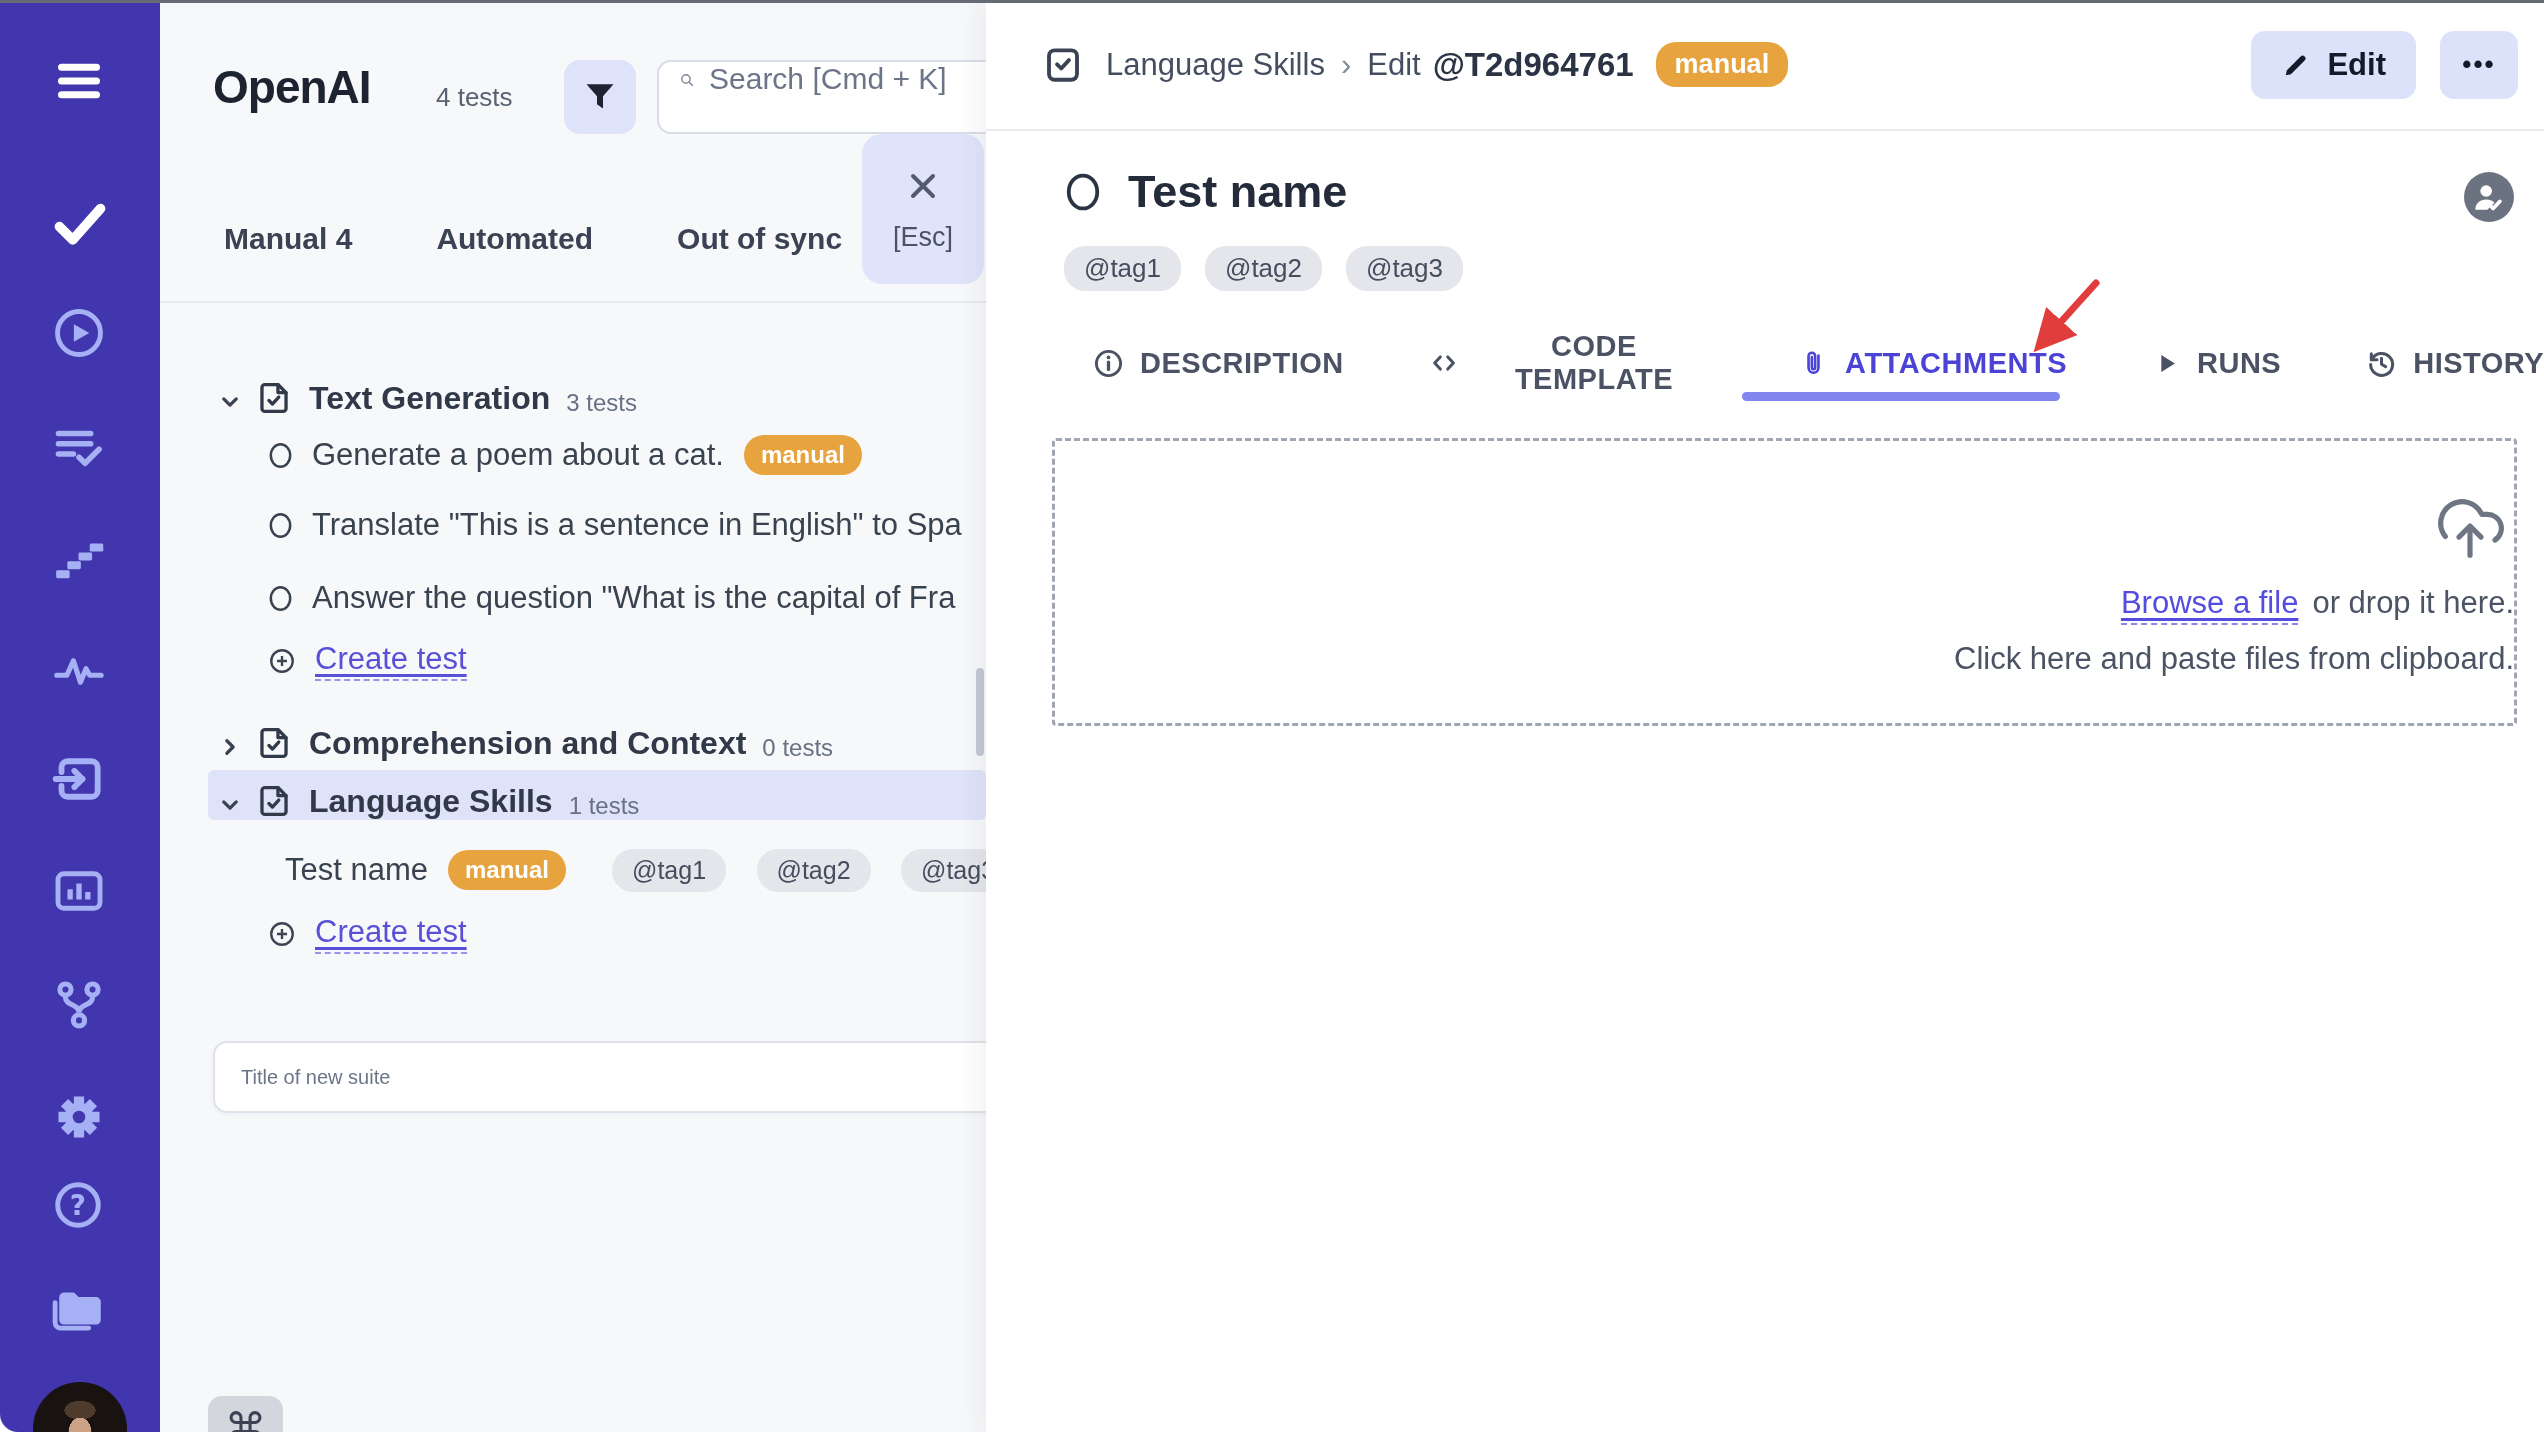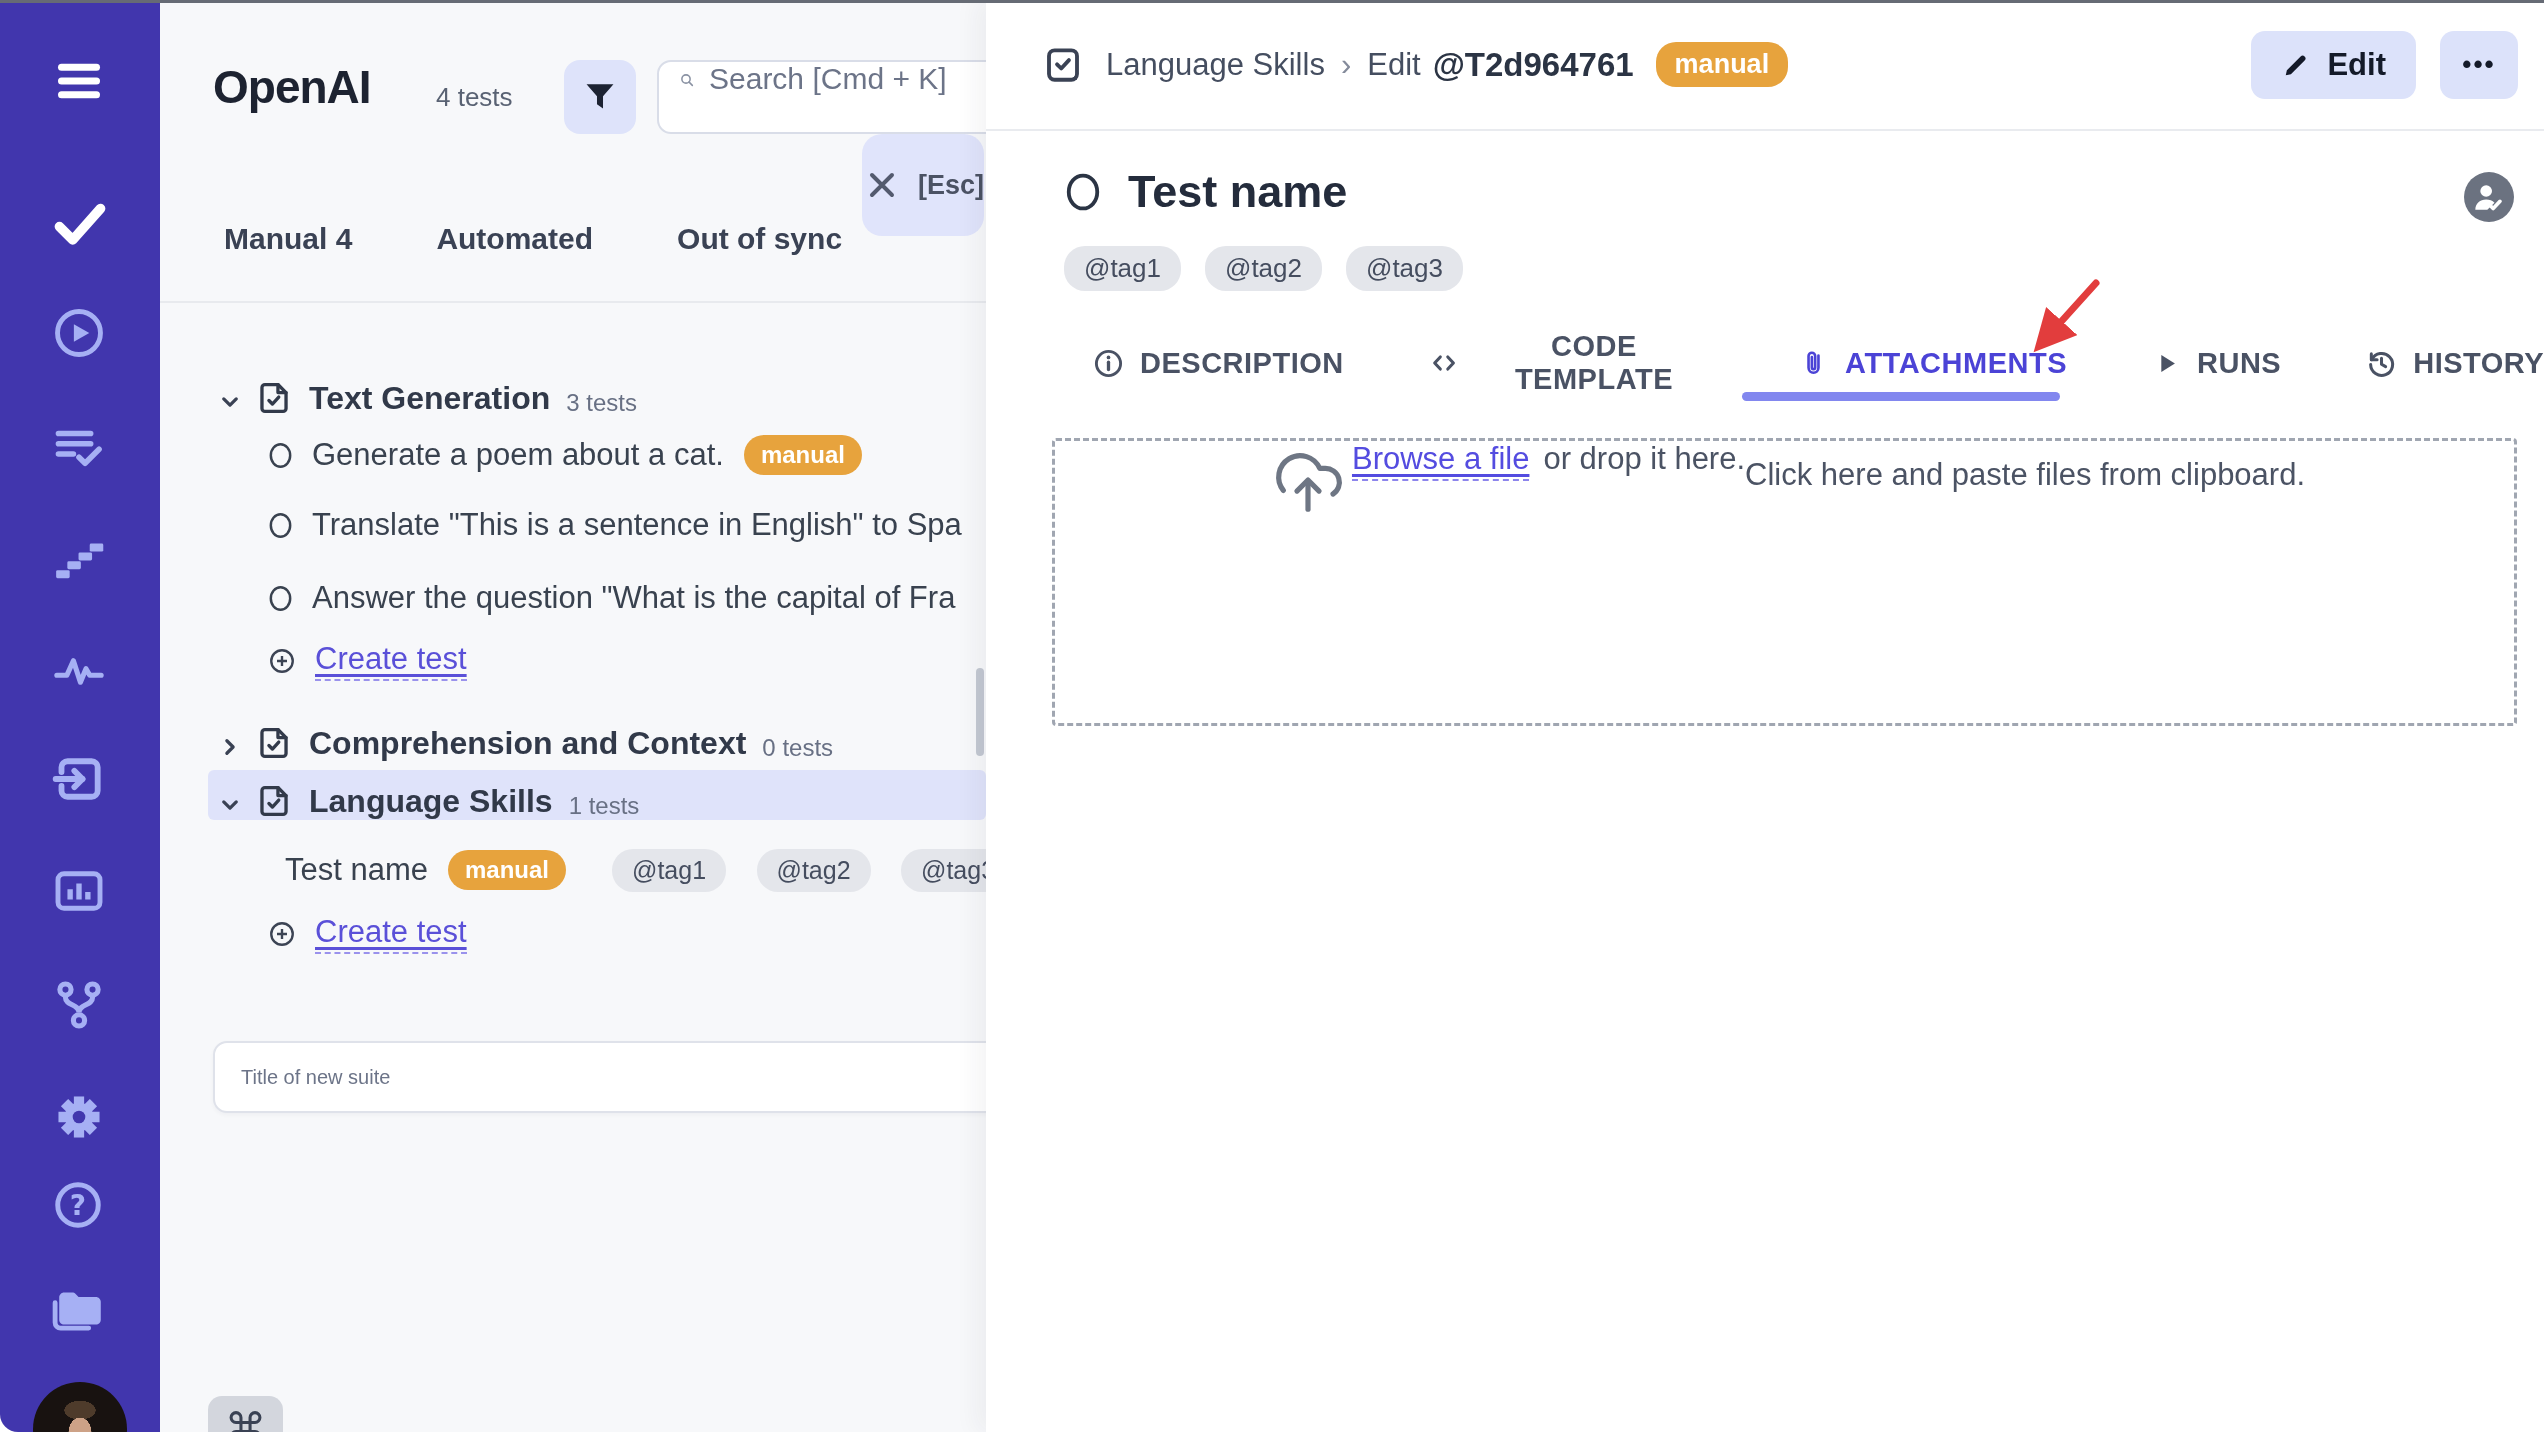--- a/index.html
+++ b/index.html
@@ -20,21 +20,21 @@
       #181210; }
 
   
   .drawer { position:absolute; left:160px; top:0; width:826px; height:1432px; background:#f7f8fa; overflow:hidden; z-index:1; }
   .d-title { position:absolute; left:53px; top:60px; font-size:46px; font-weight:700; color:#1d2331; letter-spacing:-1px; }
   .d-count { position:absolute; left:276px; top:82px; font-size:26px; color:#596273; }
   .filterbtn { position:absolute; left:404px; top:60px; width:72px; height:74px; background:#dee3fa; border:none; border-radius:16px; display:flex; align-items:center; justify-content:center; color:#1d2332; cursor:pointer; }
   .searchbox { position:absolute; left:497px; top:60px; width:460px; height:74px; background:#fff; border:2px solid #d9dde8; border-radius:14px; display:flex; align-items:flex-start; padding:0 20px; gap:14px; }
   .searchbox input { flex:1; border:none; outline:none; font-size:30px; color:#39414f; background:transparent; font-family:inherit; }
   .searchbox input::placeholder { color:#6c7488; }
-  .escbtn { position:absolute; right:2px; top:134px; width:122px; height:102px; background:#e0e4fb; border:none; border-radius:20px; display:flex; align-items:center; justify-content:center; gap:16px; color:#4b5264; cursor:pointer;font-weight:bold; }
+  .escbtn { position:absolute; right:2px; top:134px; width:122px; height:150px; background:#e0e4fb; border:none; border-radius:20px; display:flex; flex-direction:column; align-items:center; justify-content:center; gap:16px; color:#4b5264; cursor:pointer; }
   .escbtn .esclabel { font-size:27px; }
   .dtabs { position:absolute; left:64px; top:222px; display:flex; gap:84px; }
   .dtab { font-size:30px; font-weight:700; color:#3a4254; background:none; border:none; font-family:inherit; cursor:pointer; }
   .d-divider { position:absolute; left:0; top:301px; width:826px; height:2px; background:#e8eaee; }
 
   .trow { position:absolute; left:0; width:826px; height:72px; display:flex; align-items:center; white-space:nowrap; }
   .trow.suite { padding-left:55px;align-items:flex-end; }
   .trow.test, .trow.create { padding-left:107px; }
   .trow.selected { background:#dfe3fa; border-radius:6px; left:48px; width:778px; height:50px; padding-left:7px; }
   .chev { color:#3a4254; margin-right:10px; }
@@ -69,21 +69,21 @@
   .p-title { font-size:45px; font-weight:700; color:#242c3c; }
   .titlecirc { color:#2b3444; }
   .usercheck { position:absolute; right:30px; top:172px; width:50px; height:50px; border-radius:50%; background:#6b7280; display:flex; align-items:center; justify-content:center; }
   .p-tags { position:absolute; left:78px; top:246px; display:flex; gap:24px; }
   .p-tags .tagpill { font-size:26px; }
   .p-tabs { position:absolute; left:106px; top:330px; height:66px; display:flex; gap:84px; align-items:center; }
   .ptab { display:flex; align-items:center; gap:15px; background:none; border:none; font-family:inherit; font-size:29px; font-weight:700; letter-spacing:0.5px; color:#4a5264; cursor:pointer; }
   .ptab.active { color:#4b43d6; }
   .tab-underline { position:absolute; left:756px; top:392px; width:318px; height:9px; background:#8287ef; border-radius:5px; }
   .annot-arrow { position:absolute; left:1040px; top:276px; width:80px; height:84px; pointer-events:none; }
-  .dropzone { position:absolute; left:66px; top:438px; width:1465px; height:288px; border:3px dashed #a0a6b1; border-radius:4px; display:flex; flex-direction:row; align-items:flex-start; justify-content:center; cursor:pointer; }
+  .dropzone { position:absolute; left:66px; top:438px; width:1465px; height:288px; border:3px dashed #a0a6b1; border-radius:4px; display:flex; flex-direction:column; align-items:flex-end; justify-content:center; cursor:pointer; }
   .cloud { color:#6e7684; margin-bottom:20px; }
   .dz-line1 { font-size:31px; color:#4b5364; display:flex; align-items:baseline; gap:14px; }
   .browse { color:#544ce0; text-decoration:underline; text-underline-offset:5px; border-bottom:2px dashed #8d85ec; padding-bottom:2px; cursor:pointer; }
   .dz-line2 { font-size:31px; color:#4b5364; margin-top:16px; }
 </style>
 </head>
 <body>
 
 <div class="topline"></div>
 

